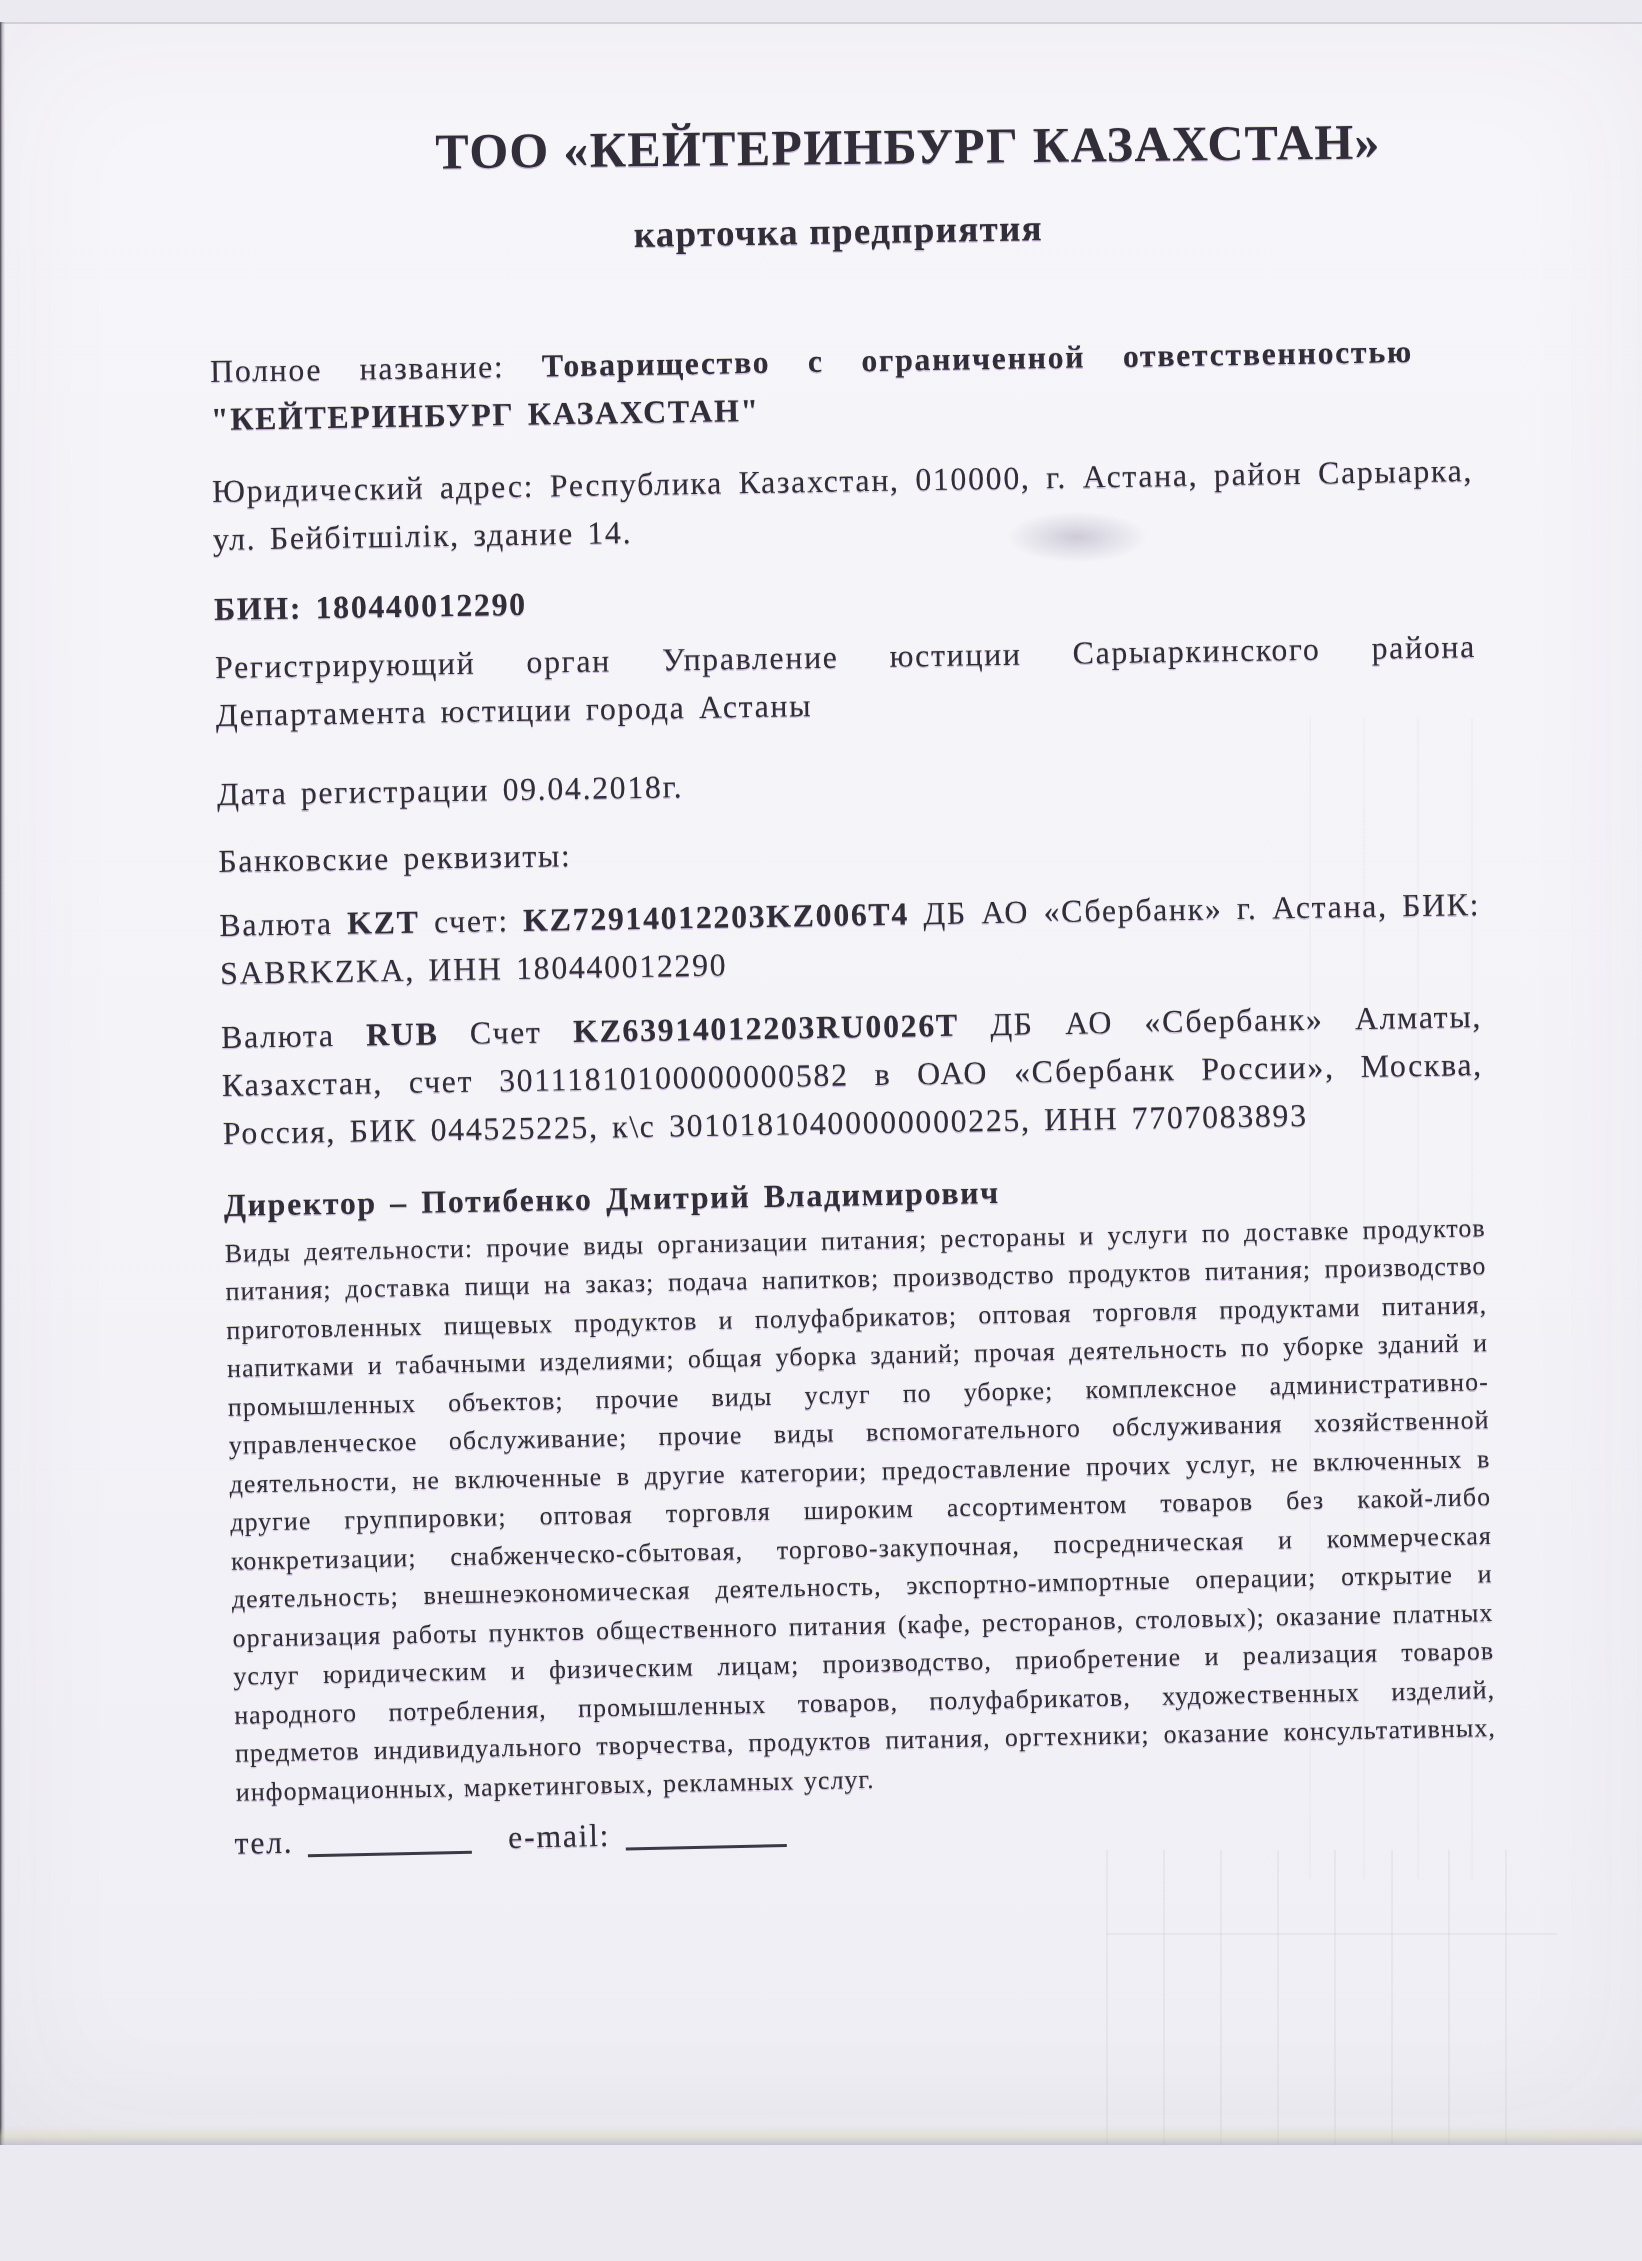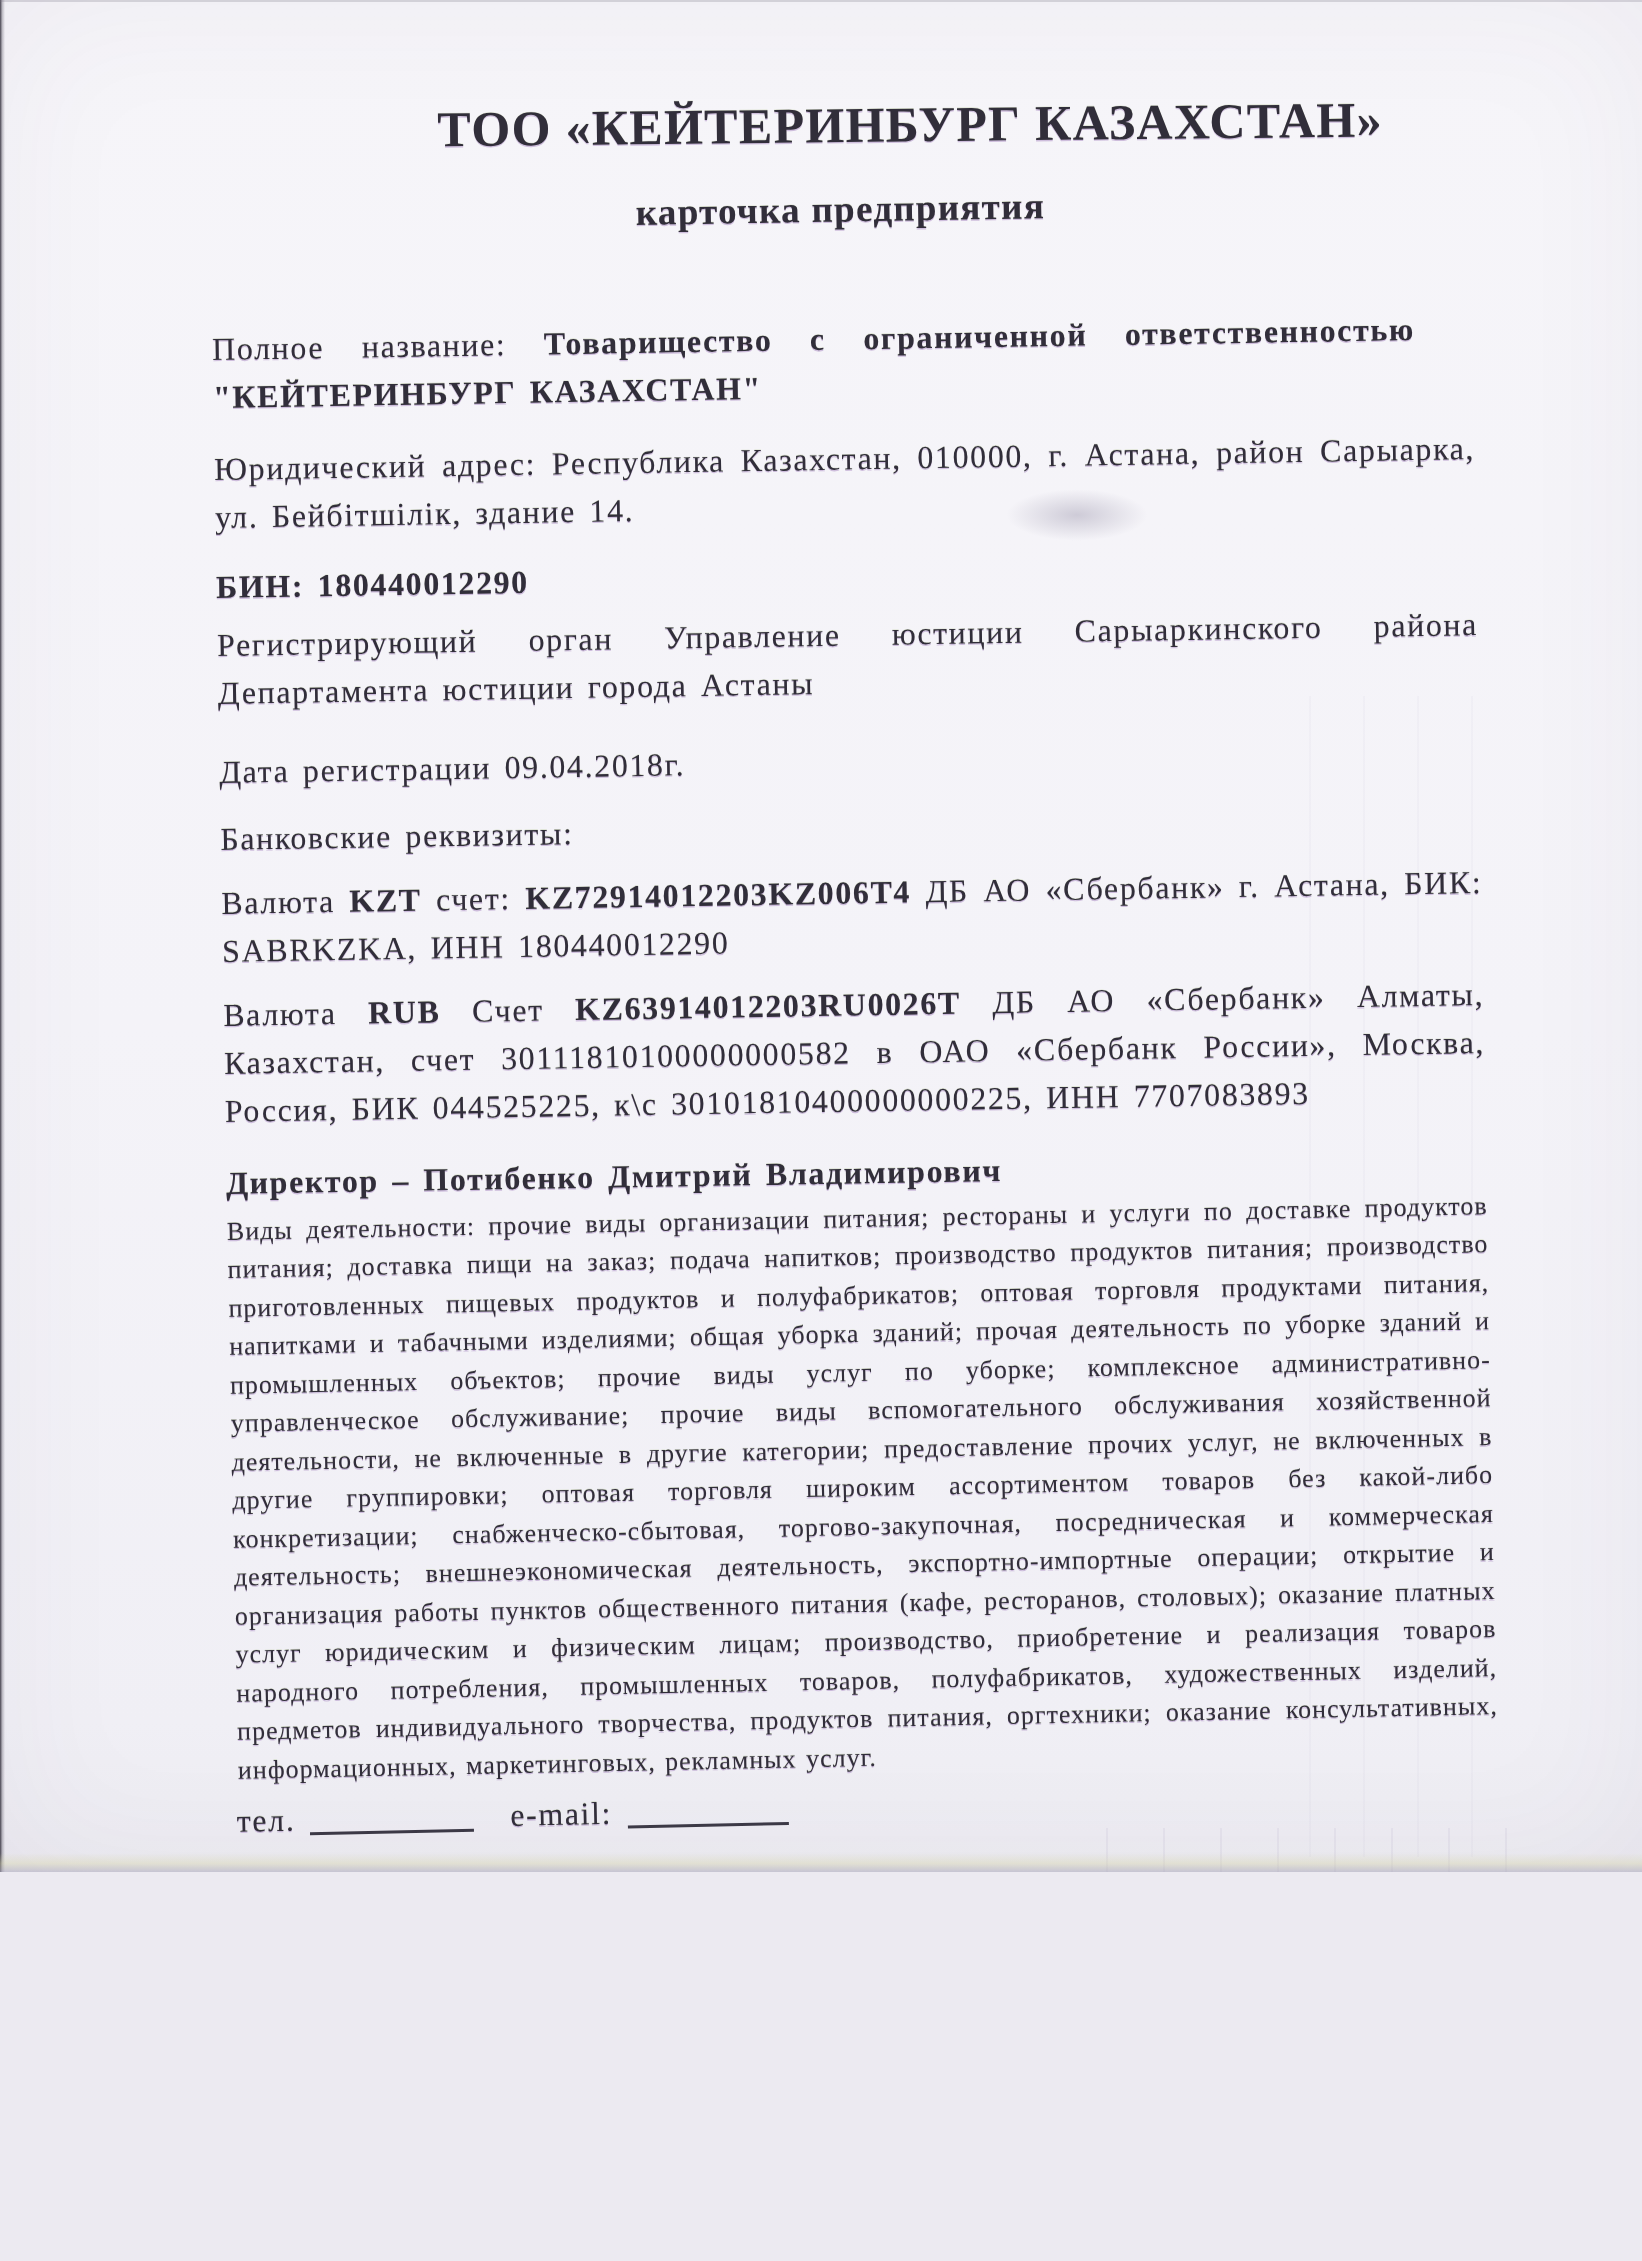--- a/index.html
+++ b/index.html
@@ -3,23 +3,24 @@
 <meta charset="utf-8">
 <style>
   html,body{margin:0;padding:0;}
   body{
     width:1642px;height:2261px;
     background:#eceaf1;
     font-family:"Liberation Serif", serif;
     overflow:hidden;
   }
   .page{
-    position:relative;width:1642px;height:1872px;overflow:hidden;
+    position:relative;width:1642px;height:2123px;overflow:hidden;
     background:linear-gradient(180deg,#f6f5f9 0%,#f4f3f8 55%,#f0eff5 92%,#ecebf1 100%);
     box-shadow:inset 0 0 142px rgba(70,62,100,0.05);
+    margin-top:22px;
   }
   
   .edge-left{position:absolute;left:0;top:0;bottom:0;width:4.5px;
     background:linear-gradient(90deg,#45424e 0%,rgba(90,86,100,0.35) 45%,rgba(90,86,100,0) 100%);}
   .edge-top{position:absolute;left:0;top:0;right:0;height:1.9px;background:rgba(120,116,130,0.25);}
   .edge-bottom{position:absolute;left:0;right:0;bottom:0;height:19.3px;
     background:linear-gradient(180deg,rgba(0,0,0,0) 0%,rgba(214,212,170,0.40) 55%,rgba(172,169,190,0.55) 100%);}
   
   .bleed-grid{position:absolute;left:1106px;top:1828px;width:451px;height:377px;opacity:.55;
     background-image:

